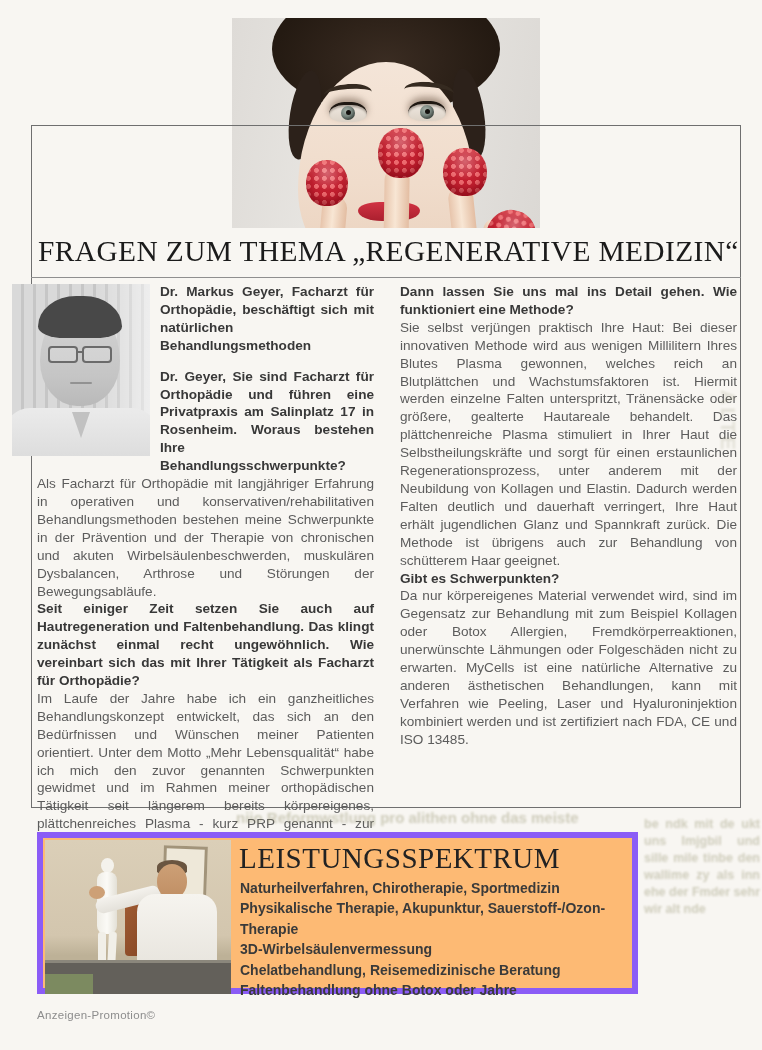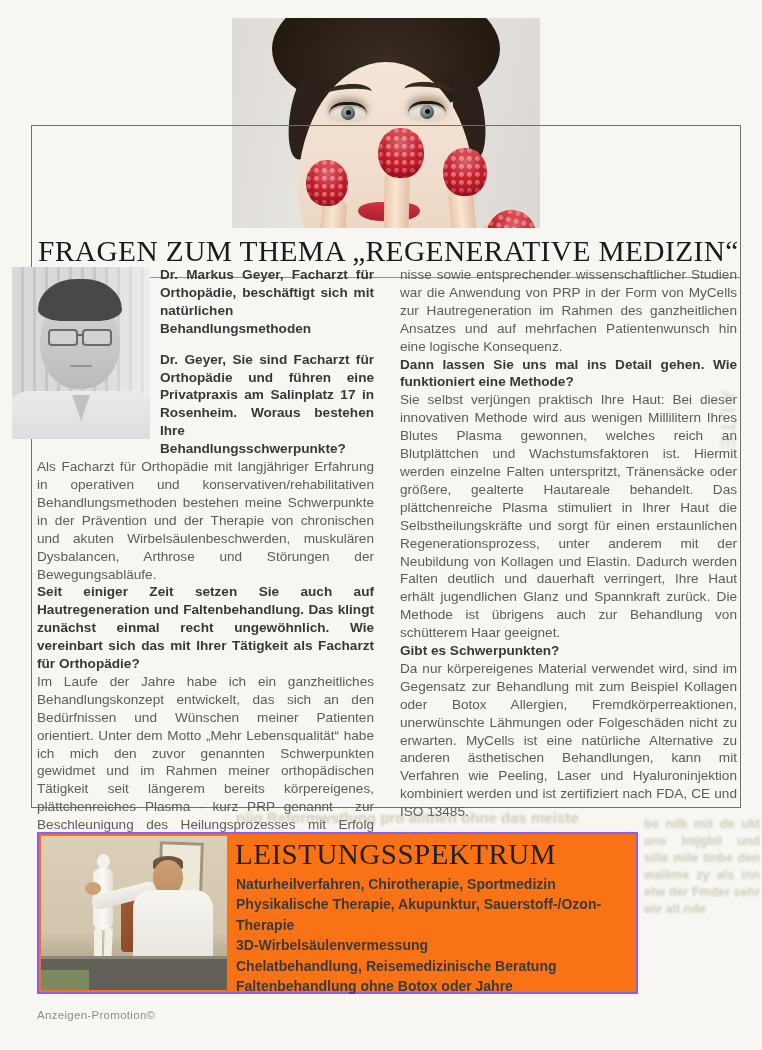--- a/index.html
+++ b/index.html
@@ -51,21 +51,21 @@
   .b4{left:254px;top:192px;width:50px;height:52px;transform:rotate(14deg);}
 
   
   .main-box{position:absolute;left:31px;top:125px;width:710px;height:683px;
         border:1px solid #6f6f6f;box-sizing:border-box;}
   .headline{position:absolute;left:31px;top:234px;width:710px;text-align:center;
         font-family:"Liberation Serif","DejaVu Serif",serif;font-size:30px;color:#1b1b1b;
         letter-spacing:.4px;white-space:nowrap;transform:scaleX(.98);}
   .head-rule{position:absolute;left:31px;top:277px;width:710px;height:0;border-top:1px solid #8f8f8f;}
 
-  .columns{position:absolute;left:37px;top:266px;width:700px;display:flex;gap:26px;}
+  .columns{position:absolute;left:37px;top:283px;width:700px;display:flex;gap:26px;}
   .col{width:343px;font-size:13.6px;line-height:17.9px;text-align:justify;color:#5c5c5c;}
   .col p{margin:0;}
   .col p.q{font-weight:bold;color:#383838;}
   .col p.gap{margin-top:13px;}
 
   
   .doc-photo{float:left;width:138px;height:172px;margin:1px 10px 4px -25px;position:relative;
         overflow:hidden;filter:grayscale(100%);
         background:
           linear-gradient(90deg,rgba(255,255,255,0) 60%,rgba(255,255,255,.55) 100%),
@@ -81,21 +81,21 @@
   .doc-photo .lens.l{left:0;} .doc-photo .lens.r{right:0;}
   .doc-photo .bridge{position:absolute;left:28px;top:5px;width:8px;height:2px;background:#6b6b6b;}
   .doc-photo .mouth{position:absolute;left:58px;top:98px;width:22px;height:2px;background:#9a908a;border-radius:2px;}
   .doc-photo .shoulders{position:absolute;left:-8px;bottom:-4px;width:154px;height:52px;
         border-radius:26px 26px 0 0;background:linear-gradient(#ecebe8,#dddcd8);}
   .doc-photo .collar{position:absolute;left:60px;bottom:18px;width:18px;height:26px;
         background:#c6c0b8;clip-path:polygon(50% 100%,0 0,100% 0);}
 
   
   .services-box{position:absolute;left:37px;top:832px;width:601px;height:162px;
-        border:2px solid #8b5cf6;box-sizing:border-box;background:#f97316;}
+        border:6px solid #8b5cf6;box-sizing:border-box;background:#fdba74;}
   .clinic-photo{position:absolute;left:2px;top:2px;width:186px;height:154px;overflow:hidden;
         background:linear-gradient(180deg,#dbcfb8 0%,#d3c6ae 62%,#bdb197 75%);}
   .clinic-photo .frame{position:absolute;left:118px;top:6px;width:44px;height:52px;
         background:#eee8d9;border:3px solid #a2947a;transform:rotate(2deg);box-sizing:border-box;}
   .clinic-photo .model-head{position:absolute;left:56px;top:18px;width:13px;height:15px;border-radius:50%;background:#f4f2ec;}
   .clinic-photo .model-body{position:absolute;left:52px;top:32px;width:20px;height:62px;border-radius:8px;
         background:linear-gradient(90deg,#efede6,#fbfaf6 50%,#e3e0d6);}
   .clinic-photo .model-leg{position:absolute;width:8px;height:38px;background:#f1efe8;border-radius:3px;}
   .clinic-photo .leg1{left:53px;top:92px;} .clinic-photo .leg2{left:63px;top:92px;transform:rotate(3deg);}
   .clinic-photo .base{position:absolute;left:40px;top:128px;width:48px;height:13px;border-radius:4px;
@@ -180,21 +180,20 @@
       <div class="shoulders"></div>
       <div class="collar"></div>
     </div>
     <p class="q">Dr. Markus Geyer, Facharzt für Orthopädie, beschäftigt sich mit natürlichen Behandlungsmethoden</p>
     <p class="q gap">Dr. Geyer, Sie sind Facharzt für Orthopädie und führen eine Privatpraxis am Salinplatz 17 in Rosenheim. Woraus bestehen Ihre Behandlungsschwerpunkte?</p>
     <p>Als Facharzt für Orthopädie mit langjähriger Erfahrung in operativen und konservativen/rehabilitativen Behandlungsmethoden bestehen meine Schwerpunkte in der Prävention und der Therapie von chronischen und akuten Wirbelsäulenbeschwerden, muskulären Dysbalancen, Arthrose und Störungen der Bewegungsabläufe.</p>
     <p class="q">Seit einiger Zeit setzen Sie auch auf Hautregeneration und Faltenbehandlung. Das klingt zunächst einmal recht ungewöhnlich. Wie vereinbart sich das mit Ihrer Tätigkeit als Facharzt für Orthopädie?</p>
     <p>Im Laufe der Jahre habe ich ein ganzheitliches Behandlungskonzept entwickelt, das sich an den Bedürfnissen und Wünschen meiner Patienten orientiert. Unter dem Motto „Mehr Lebensqualität“ habe ich mich den zuvor genannten Schwerpunkten gewidmet und im Rahmen meiner orthopädischen Tätigkeit seit längerem bereits körpereigenes, plättchenreiches Plasma - kurz PRP genannt - zur Beschleunigung des Heilungsprozesses mit Erfolg eingesetzt. Aufgrund der überzeugenden Ergeb-</p>
   </div>
   <div class="col">
-    <p>nisse sowie entsprechender wissenschaftlicher Studien war die Anwendung von PRP in der Form von MyCells zur Hautregeneration im Rahmen des ganzheitlichen Ansatzes und auf mehrfachen Patientenwunsch hin eine logische Konsequenz.</p>
     <p class="q">Dann lassen Sie uns mal ins Detail gehen. Wie funktioniert eine Methode?</p>
     <p>Sie selbst verjüngen praktisch Ihre Haut: Bei dieser innovativen Methode wird aus wenigen Millilitern Ihres Blutes Plasma gewonnen, welches reich an Blutplättchen und Wachstumsfaktoren ist. Hiermit werden einzelne Falten unterspritzt, Tränensäcke oder größere, gealterte Hautareale behandelt. Das plättchenreiche Plasma stimuliert in Ihrer Haut die Selbstheilungskräfte und sorgt für einen erstaunlichen Regenerationsprozess, unter anderem mit der Neubildung von Kollagen und Elastin. Dadurch werden Falten deutlich und dauerhaft verringert, Ihre Haut erhält jugendlichen Glanz und Spannkraft zurück. Die Methode ist übrigens auch zur Behandlung von schütterem Haar geeignet.</p>
     <p class="q">Gibt es Schwerpunkten?</p>
     <p>Da nur körpereigenes Material verwendet wird, sind im Gegensatz zur Behandlung mit zum Beispiel Kollagen oder Botox Allergien, Fremdkörperreaktionen, unerwünschte Lähmungen oder Folgeschäden nicht zu erwarten. MyCells ist eine natürliche Alternative zu anderen ästhetischen Behandlungen, kann mit Verfahren wie Peeling, Laser und Hyaluroninjektion kombiniert werden und ist zertifiziert nach FDA, CE und ISO 13485.</p>
   </div>
 </div>
 
 <div class="ghost ghost-top">niio Reformwstlung pro alithen ohne das meiste</div>
 <div class="ghost ghost-right">be ndk mit de ukt uns Imjgbil und sille mile tinbe den wallime zy als inn ehe der Fmder sehr wir alt nde</div>
 <div class="ghost ghost-side">ALTE</div>

